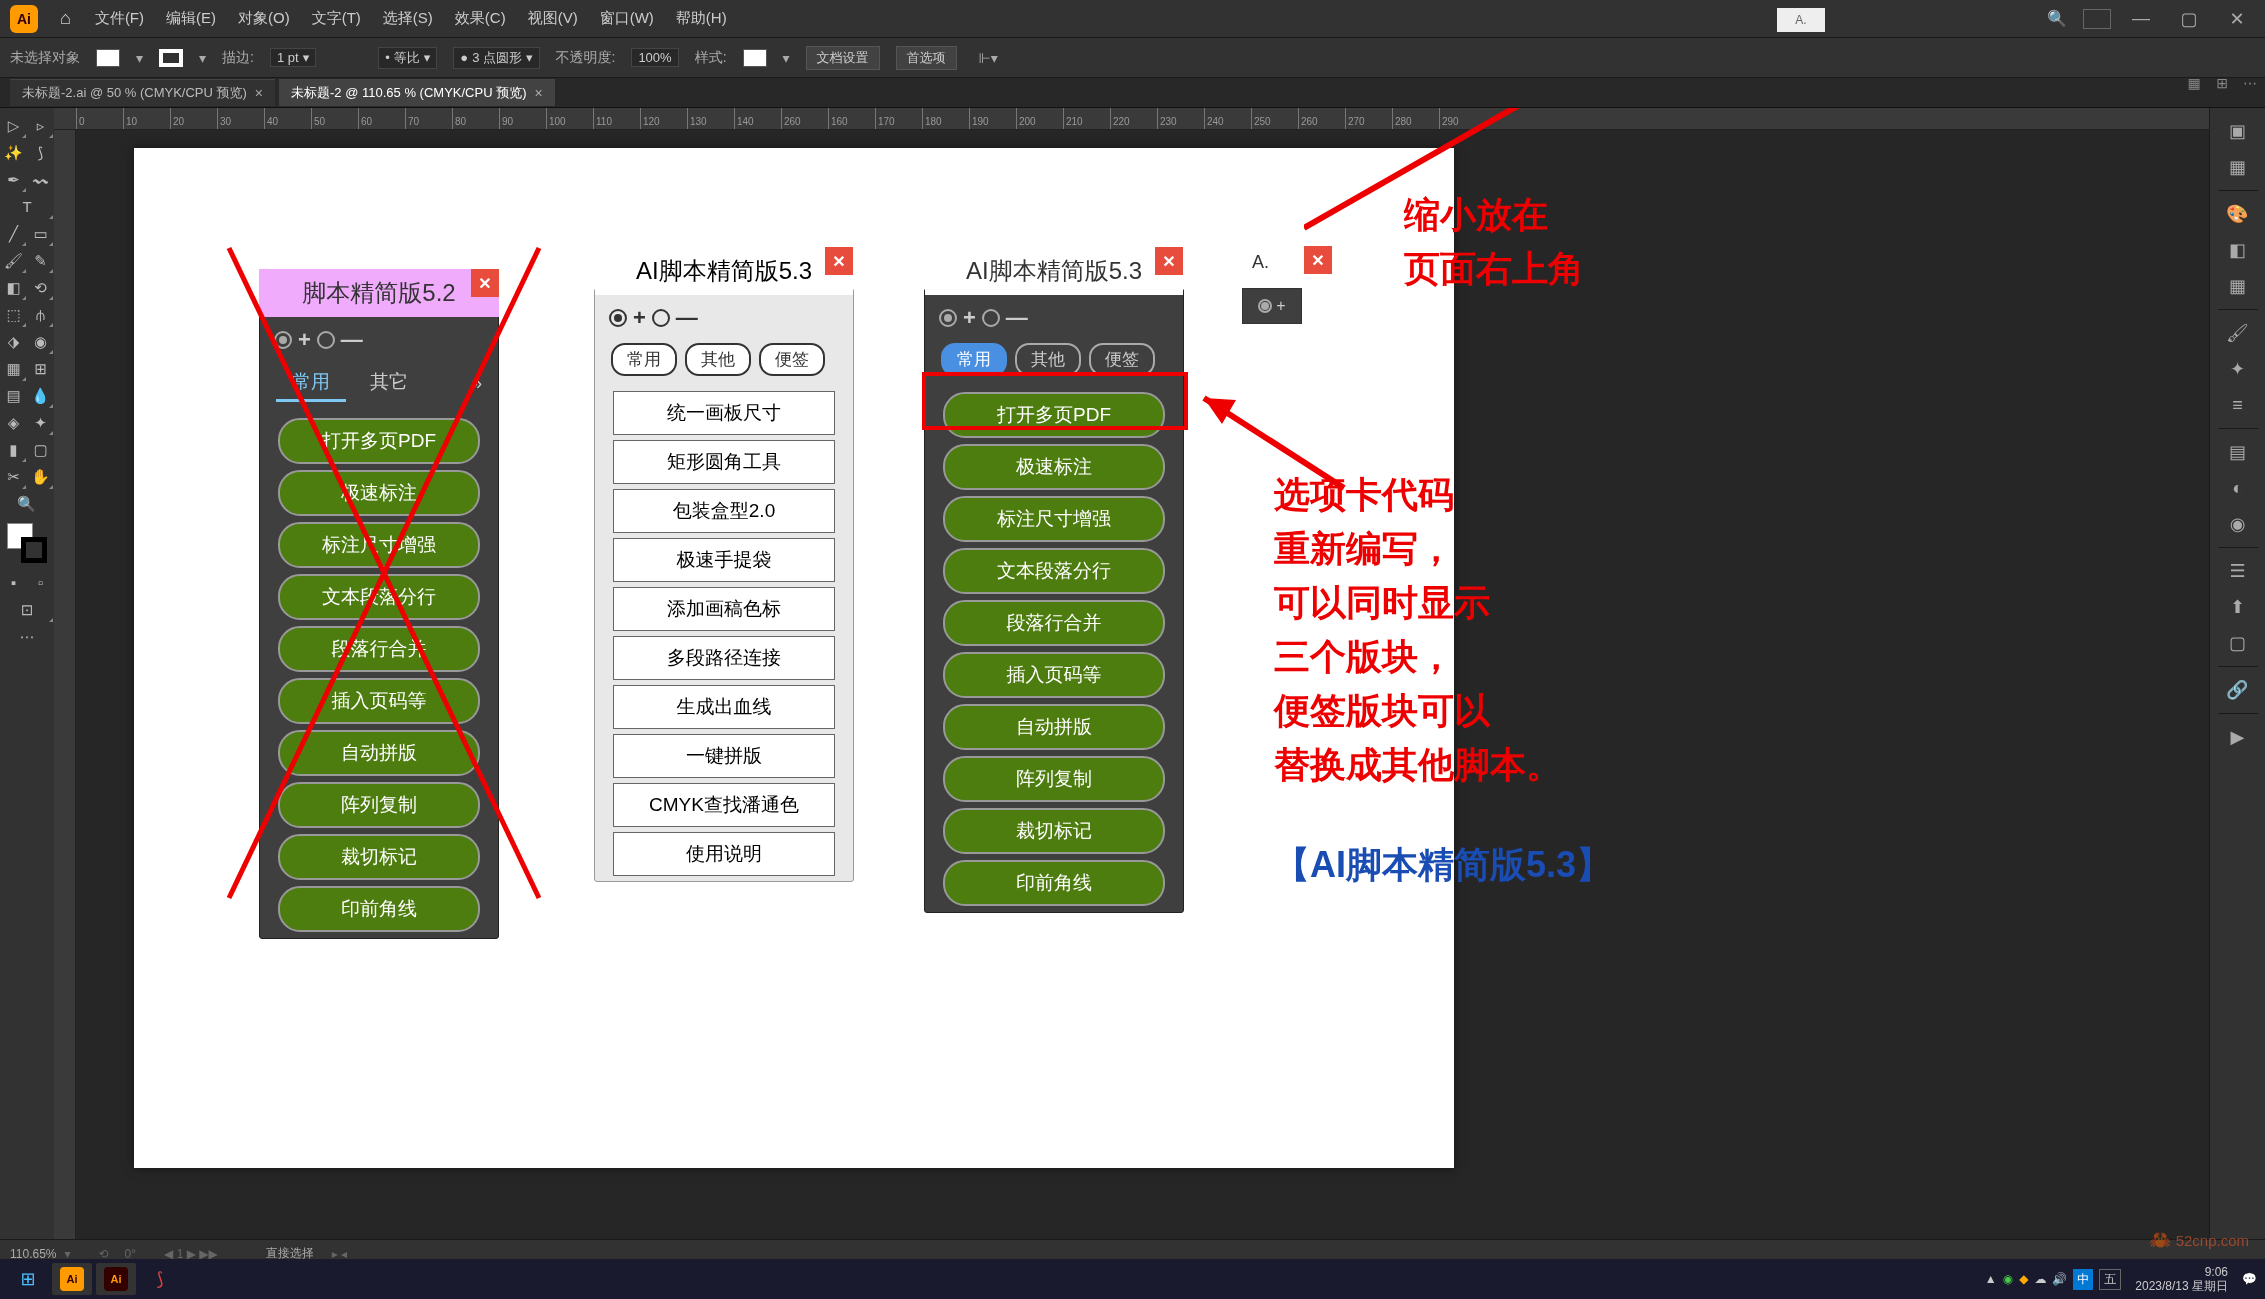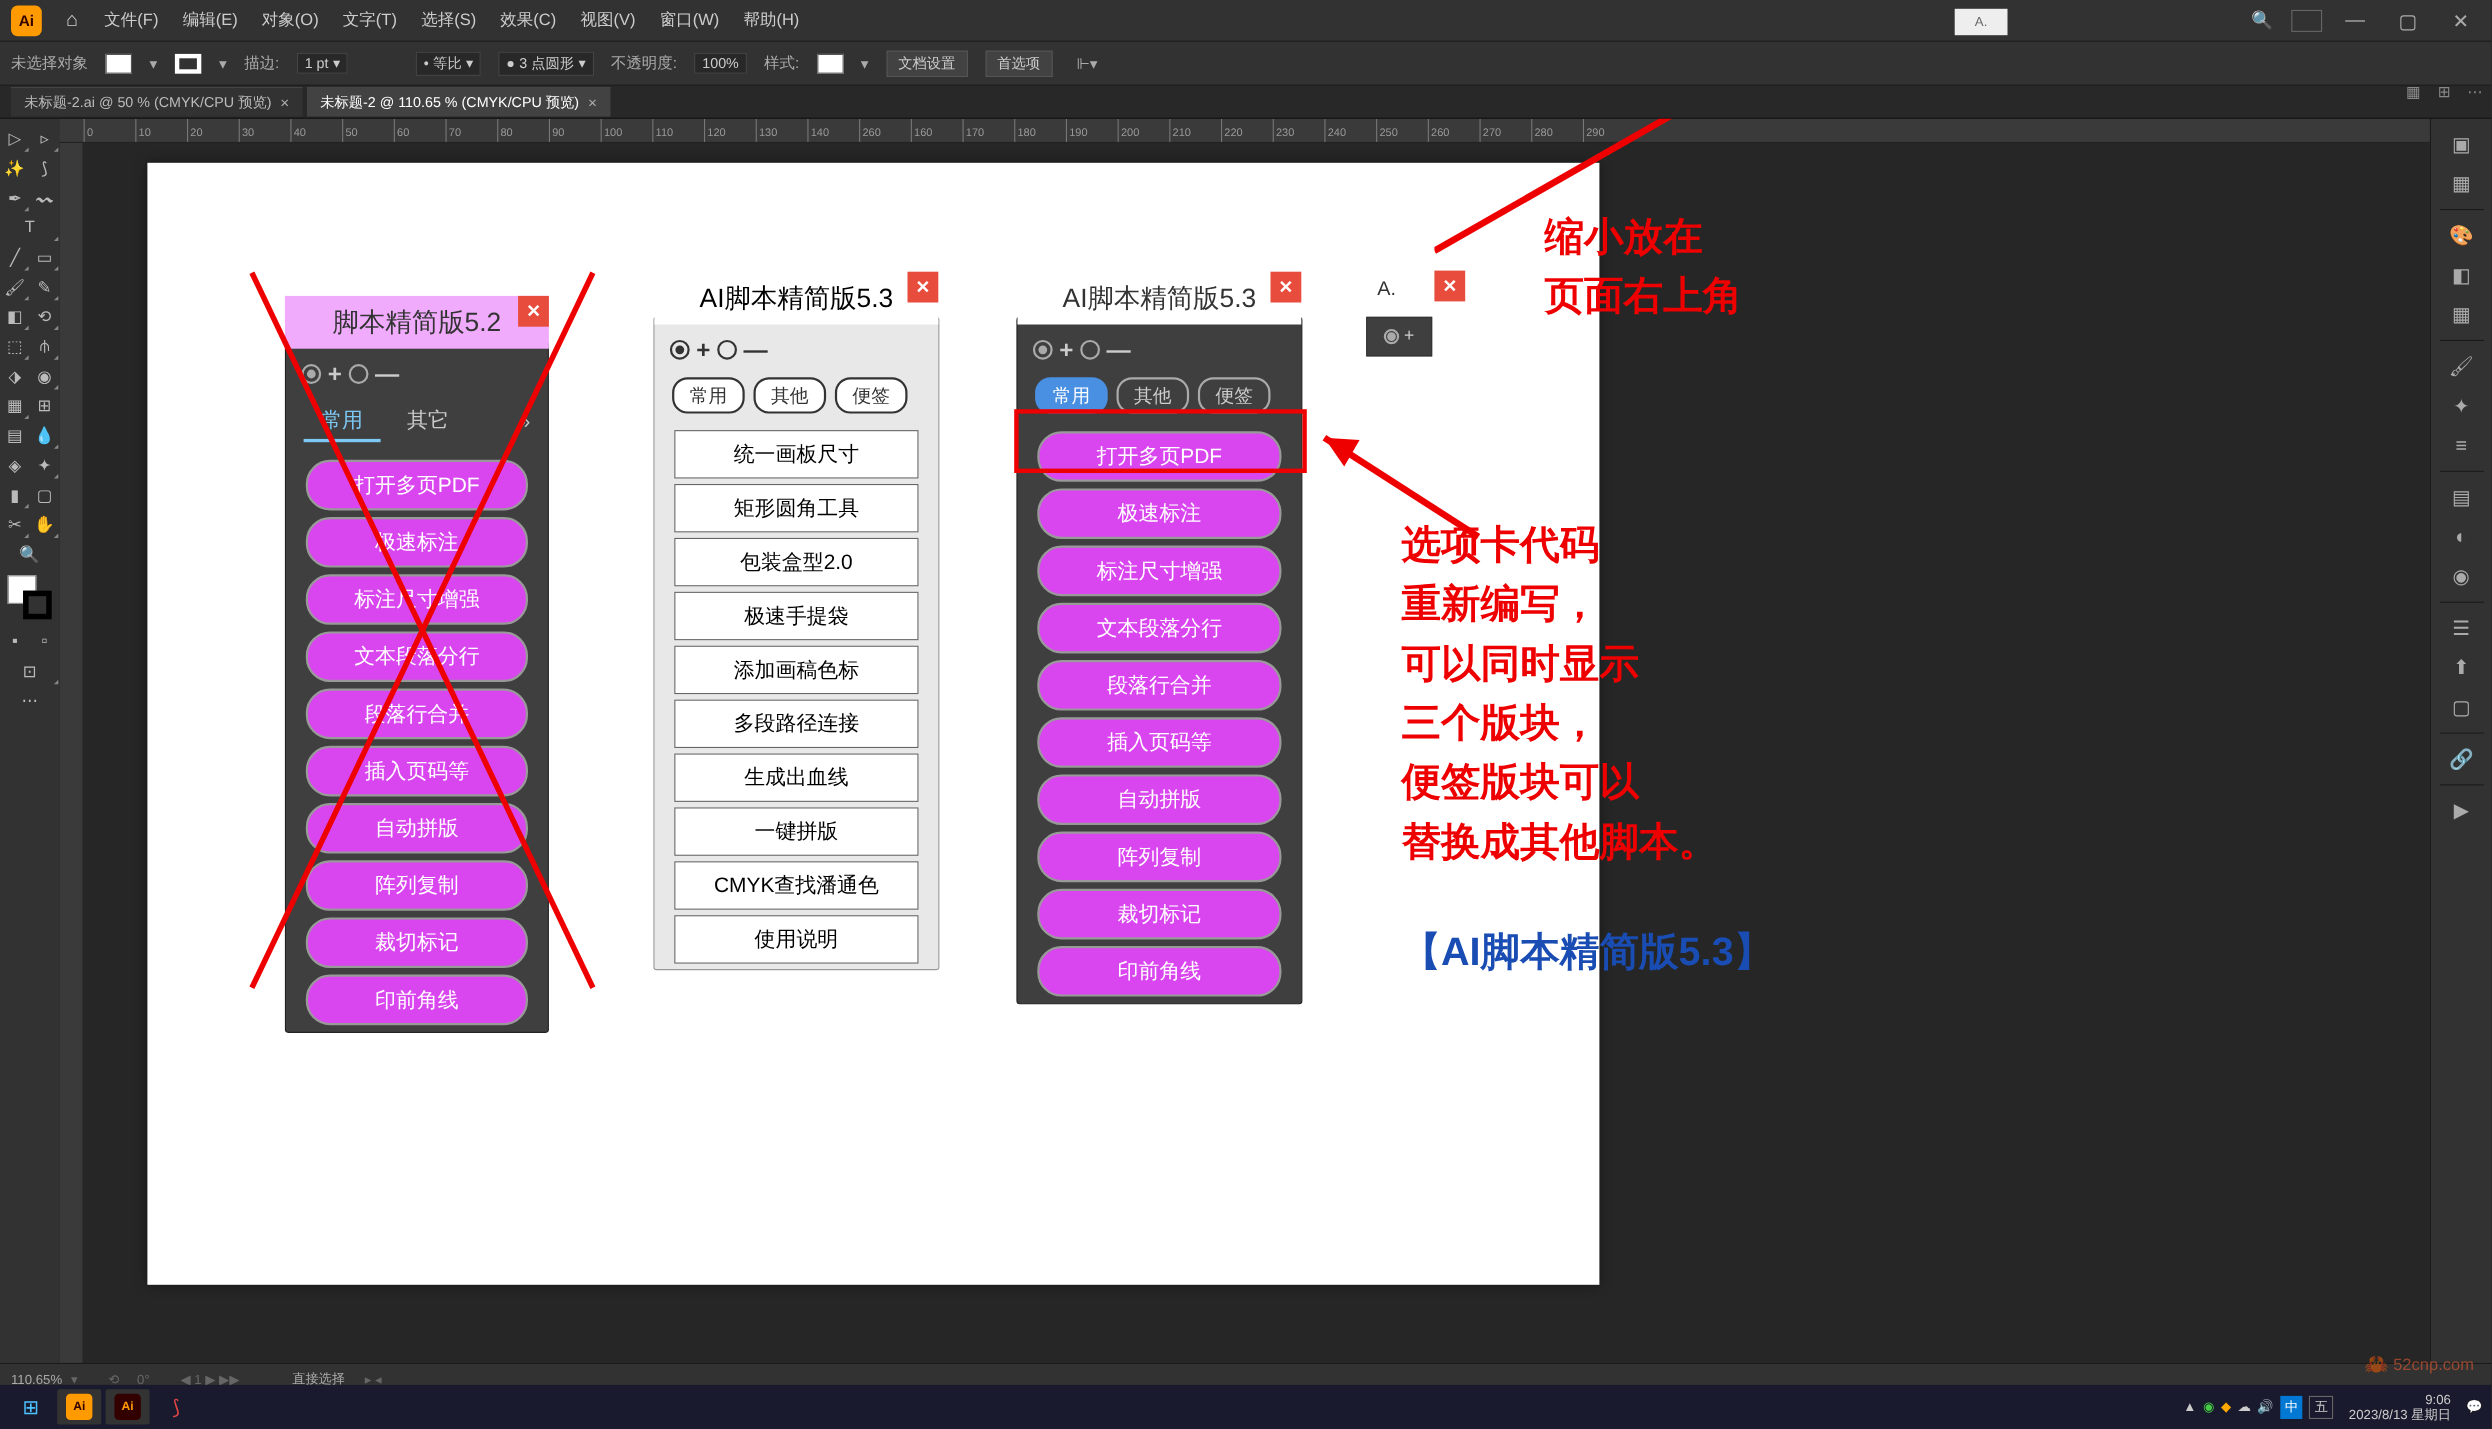--- a/index.html
+++ b/index.html
@@ -47,21 +47,21 @@
 .panel-light .radio-btn.on::after{background:#333}
 .plus-minus{color:#ccc;font-size:22px;font-weight:bold}
 .panel-light .plus-minus{color:#333}
 .tab-row{display:flex;gap:8px;padding:6px 16px 10px;align-items:center}
 .ptab{border:2px solid #aaa;border-radius:14px;padding:3px 14px;color:#ccc;font-size:17px;cursor:pointer}
 .ptab.active{background:#4a90e2;border-color:#4a90e2;color:#fff}
 .panel-light .ptab{border-color:#333;color:#333;background:#fff}
 .ptab-old{color:#ccc;font-size:19px;padding:4px 16px;cursor:pointer;border-bottom:3px solid transparent}
 .ptab-old.active{color:#7ec8f5;border-bottom-color:#7ec8f5}
 .chev{color:#ccc;font-size:18px;margin-left:auto;cursor:pointer}
-.pill-btn{border:2px solid #999;border-radius:22px;padding:8px 0;margin:6px 18px;text-align:center;color:#fff;font-size:19px;cursor:pointer;background:#d946ef}
+.pill-btn{border:2px solid #999;border-radius:22px;padding:8px 0;margin:6px 18px;text-align:center;color:#fff;font-size:19px;cursor:pointer;background:#4d7c0f}
 .rect-btn{border:1px solid #666;background:#fff;padding:8px 0;margin:5px 18px;text-align:center;color:#000;font-size:19px;cursor:pointer}
 .crossed{position:relative}
 .annotation{position:absolute;color:#e00;font-size:36px;font-weight:bold;line-height:1.5}
 .annotation.blue{color:#1a4db3}
 .arrow-line{stroke:#e00;stroke-width:6;fill:none}
 .arrow-head{fill:#e00}
 .right-panels{width:56px;background:#323232;border-left:1px solid #1a1a1a;display:flex;flex-direction:column;align-items:center;padding-top:6px;gap:2px}
 .rp-icon{width:40px;height:34px;display:flex;align-items:center;justify-content:center;color:#aaa;font-size:18px;cursor:pointer;border-radius:3px}
 .rp-sep{width:40px;height:1px;background:#1a1a1a;margin:4px 0}
 .status-bar{height:28px;background:#323232;display:flex;align-items:center;padding:0 10px;gap:12px;font-size:12px;color:#aaa;border-top:1px solid #1a1a1a}

